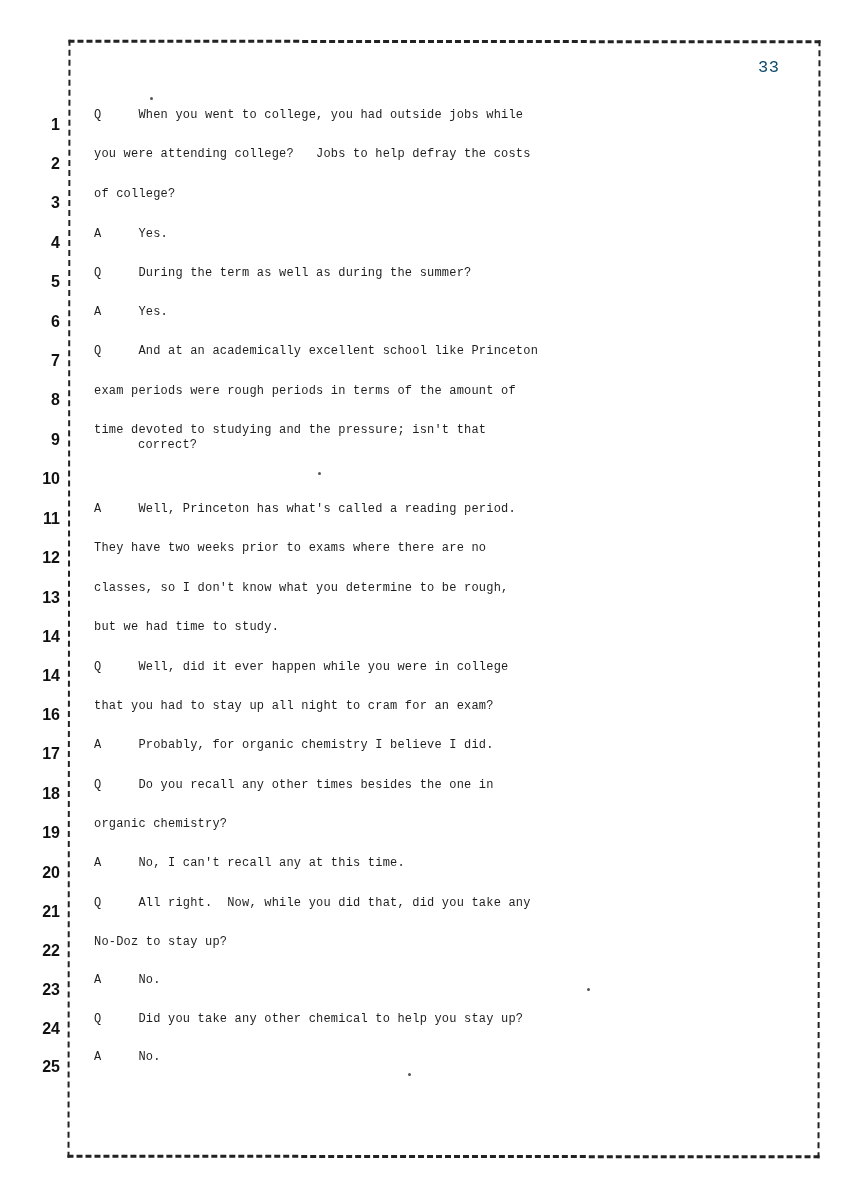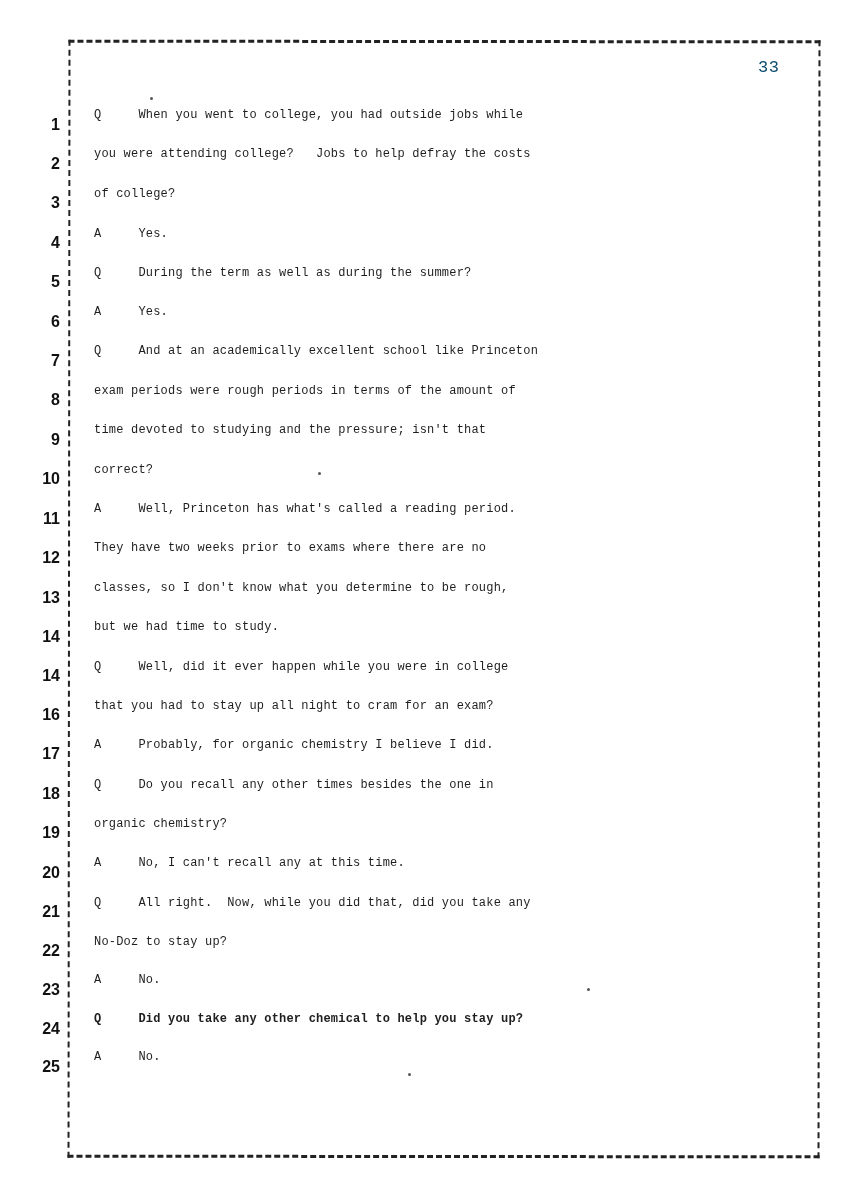--- a/index.html
+++ b/index.html
@@ -95,21 +95,21 @@
   <div class="line-num" style="top:352px;">7</div>
   <div class="line-text" style="top:344px;">Q     And at an academically excellent school like Princeton</div>
 
   <div class="line-num" style="top:391px;">8</div>
   <div class="line-text" style="top:384px;">exam periods were rough periods in terms of the amount of</div>
 
   <div class="line-num" style="top:431px;">9</div>
   <div class="line-text" style="top:423px;">time devoted to studying and the pressure; isn't that</div>
 
   <div class="line-num" style="top:470px;">10</div>
-  <div class="line-text" style="top:463px;">correct?</div>
+  <div class="line-text" style="top:438px;margin-left:44px;">correct?</div>
 
   <div class="line-num" style="top:510px;">11</div>
   <div class="line-text" style="top:502px;">A     Well, Princeton has what's called a reading period.</div>
 
   <div class="line-num" style="top:549px;">12</div>
   <div class="line-text" style="top:541px;">They have two weeks prior to exams where there are no</div>
 
   <div class="line-num" style="top:589px;">13</div>
   <div class="line-text" style="top:581px;">classes, so I don't know what you determine to be rough,</div>
 
@@ -137,17 +137,17 @@
   <div class="line-num" style="top:903px;">21</div>
   <div class="line-text" style="top:896px;">Q     All right.  Now, while you did that, did you take any</div>
 
   <div class="line-num" style="top:942px;">22</div>
   <div class="line-text" style="top:935px;">No-Doz to stay up?</div>
 
   <div class="line-num" style="top:981px;">23</div>
   <div class="line-text" style="top:973px;">A     No.</div>
 
   <div class="line-num" style="top:1020px;">24</div>
-  <div class="line-text" style="top:1012px;font-weight:bold;">Q     Did you take any other chemical to help you stay up?</div>
+  <div class="line-text" style="top:1012px;">Q     Did you take any other chemical to help you stay up?</div>
 
   <div class="line-num" style="top:1058px;">25</div>
   <div class="line-text" style="top:1050px;">A     No.</div>
 </div>
 
 </body></html>

